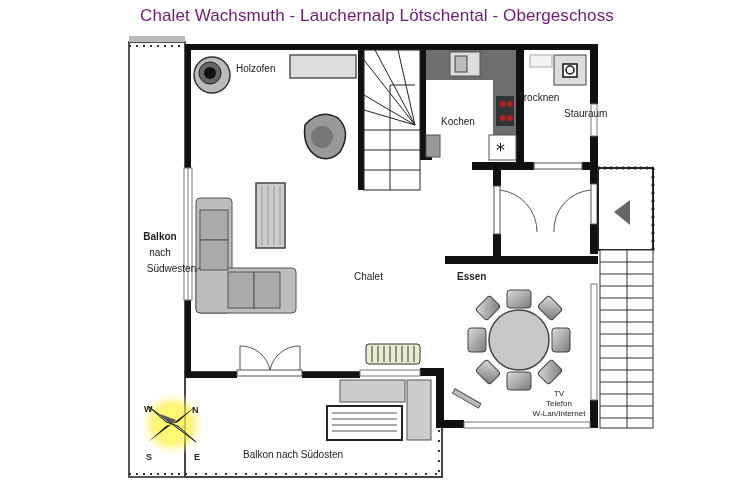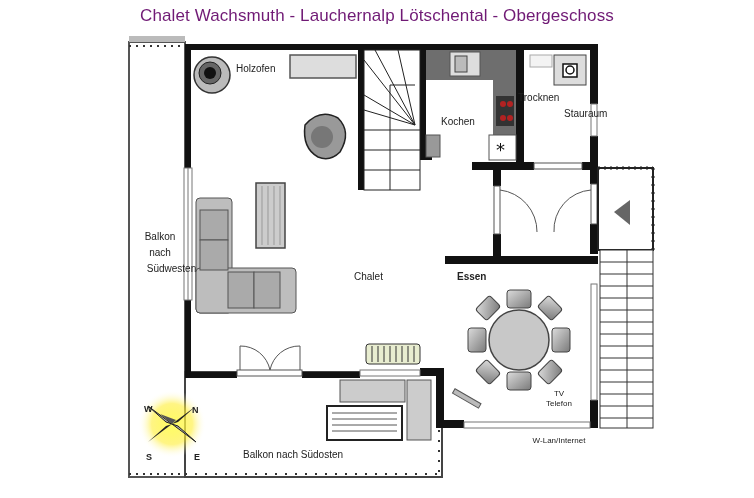--- a/index.html
+++ b/index.html
@@ -238,19 +238,19 @@
     <text x="194" y="460" font-size="9" font-weight="bold" fill="#222">E</text>
   </g>
 </svg>
 
 <div class="lbl" style="left:236px;top:62px;">Holzofen</div>
 <div class="lbl" style="left:441px;top:95px;margin-top:20px;">Kochen</div>
 <div class="lbl" style="left:518px;top:91px;">Trocknen</div>
 <div class="lbl" style="left:564px;top:107px;">Stauraum</div>
 <div class="lbl" style="left:354px;top:270px;">Chalet</div>
 <div class="lbl" style="left:457px;top:270px;font-weight:bold;">Essen</div>
-<div class="lbl" style="left:140px;top:230px;width:40px;">Balkon</div>
+<div class="lbl" style="left:140px;top:230px;width:40px;font-weight:bold;">Balkon</div>
 <div class="lbl" style="left:140px;top:246px;width:40px;text-align:center;">nach</div>
 <div class="lbl" style="left:128px;top:262px;width:87px;">Südwesten</div>
 <div class="lbl" style="left:243px;top:448px;">Balkon nach Südosten</div>
 <div class="lbl small" style="left:531px;top:389px;width:56px;">TV</div>
 <div class="lbl small" style="left:531px;top:399px;width:56px;">Telefon</div>
-<div class="lbl small" style="left:527px;top:409px;width:64px;margin-top:27px;">W-Lan/Internet</div>
+<div class="lbl small" style="left:527px;top:409px;width:64px;">W-Lan/Internet</div>
 
 </body></html>

